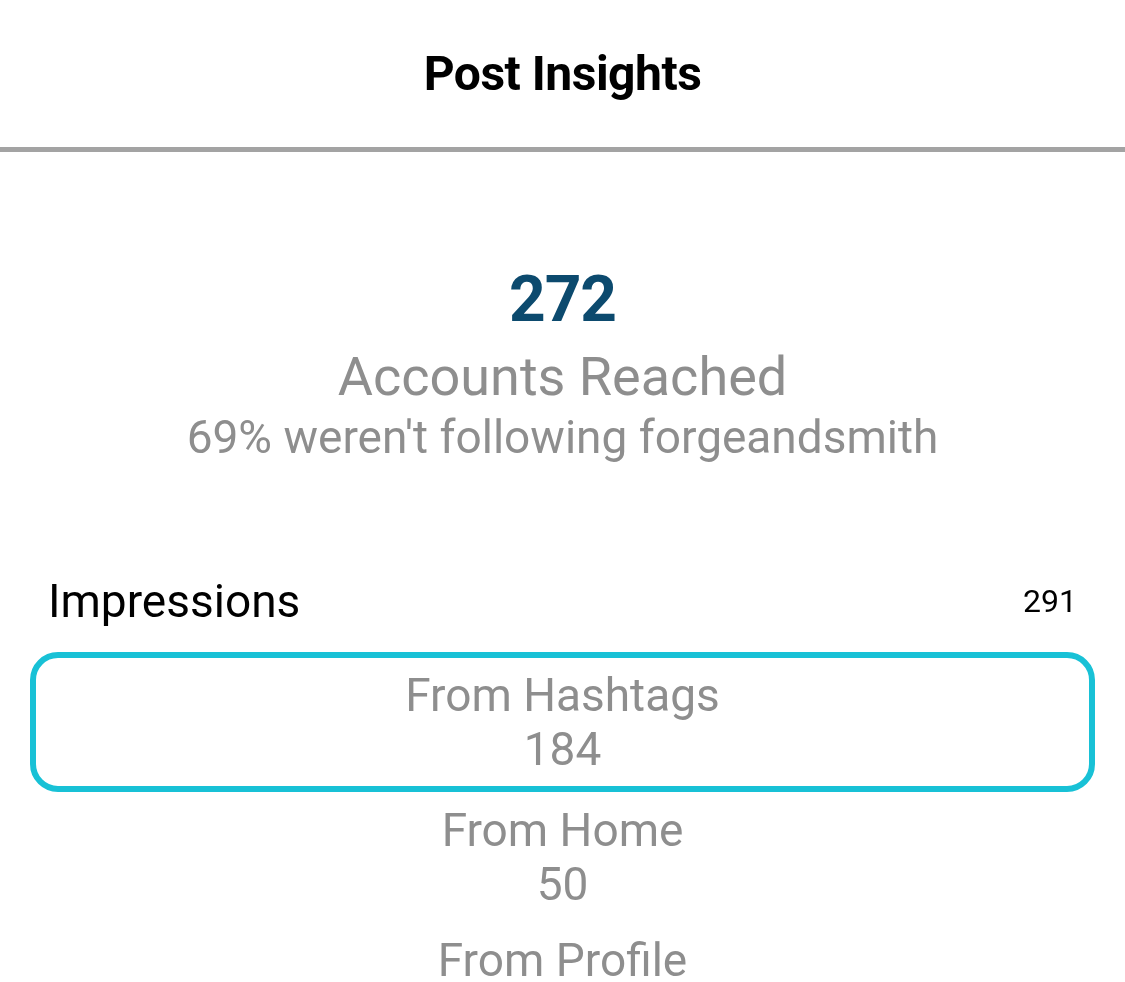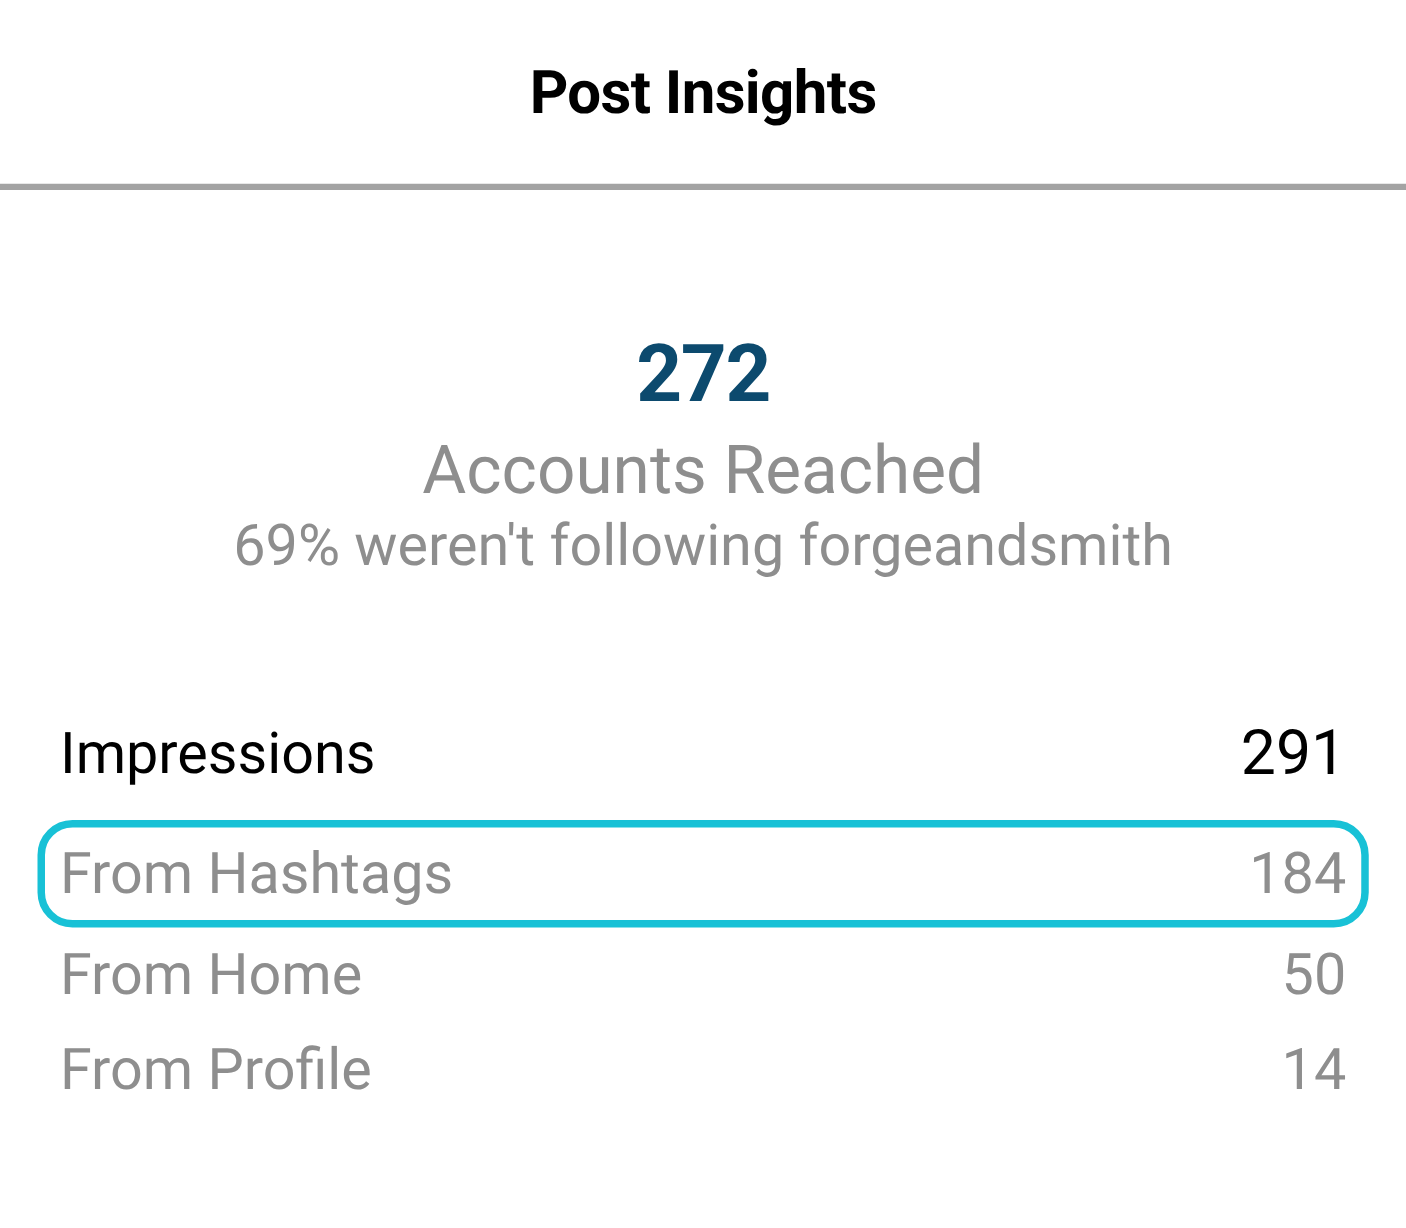--- a/index.html
+++ b/index.html
@@ -76,32 +76,33 @@
       justify-content: space-between;
       align-items: center;
       padding-top: 110px;
     }
     .impressions-label {
       font-size: 46px;
       font-weight: 400;
       color: #000;
     }
     .impressions-value {
-      font-size: 50px;
+      font-size: 32px;
       font-weight: 400;
       color: #000;
     }
     .breakdown {
       padding-top: 24px;
     }
     .breakdown-row {
       display: flex;
       justify-content: space-between;
       align-items: center;
       padding: 11px 0;
+      flex-direction: column;
     }
     .breakdown-row.highlighted {
       border: 6px solid #18c1d6;
       border-radius: 28px;
       margin-left: -18px;
       margin-right: -18px;
       padding: 10px 12px;
     }
     .breakdown-label {
       font-size: 46px;

